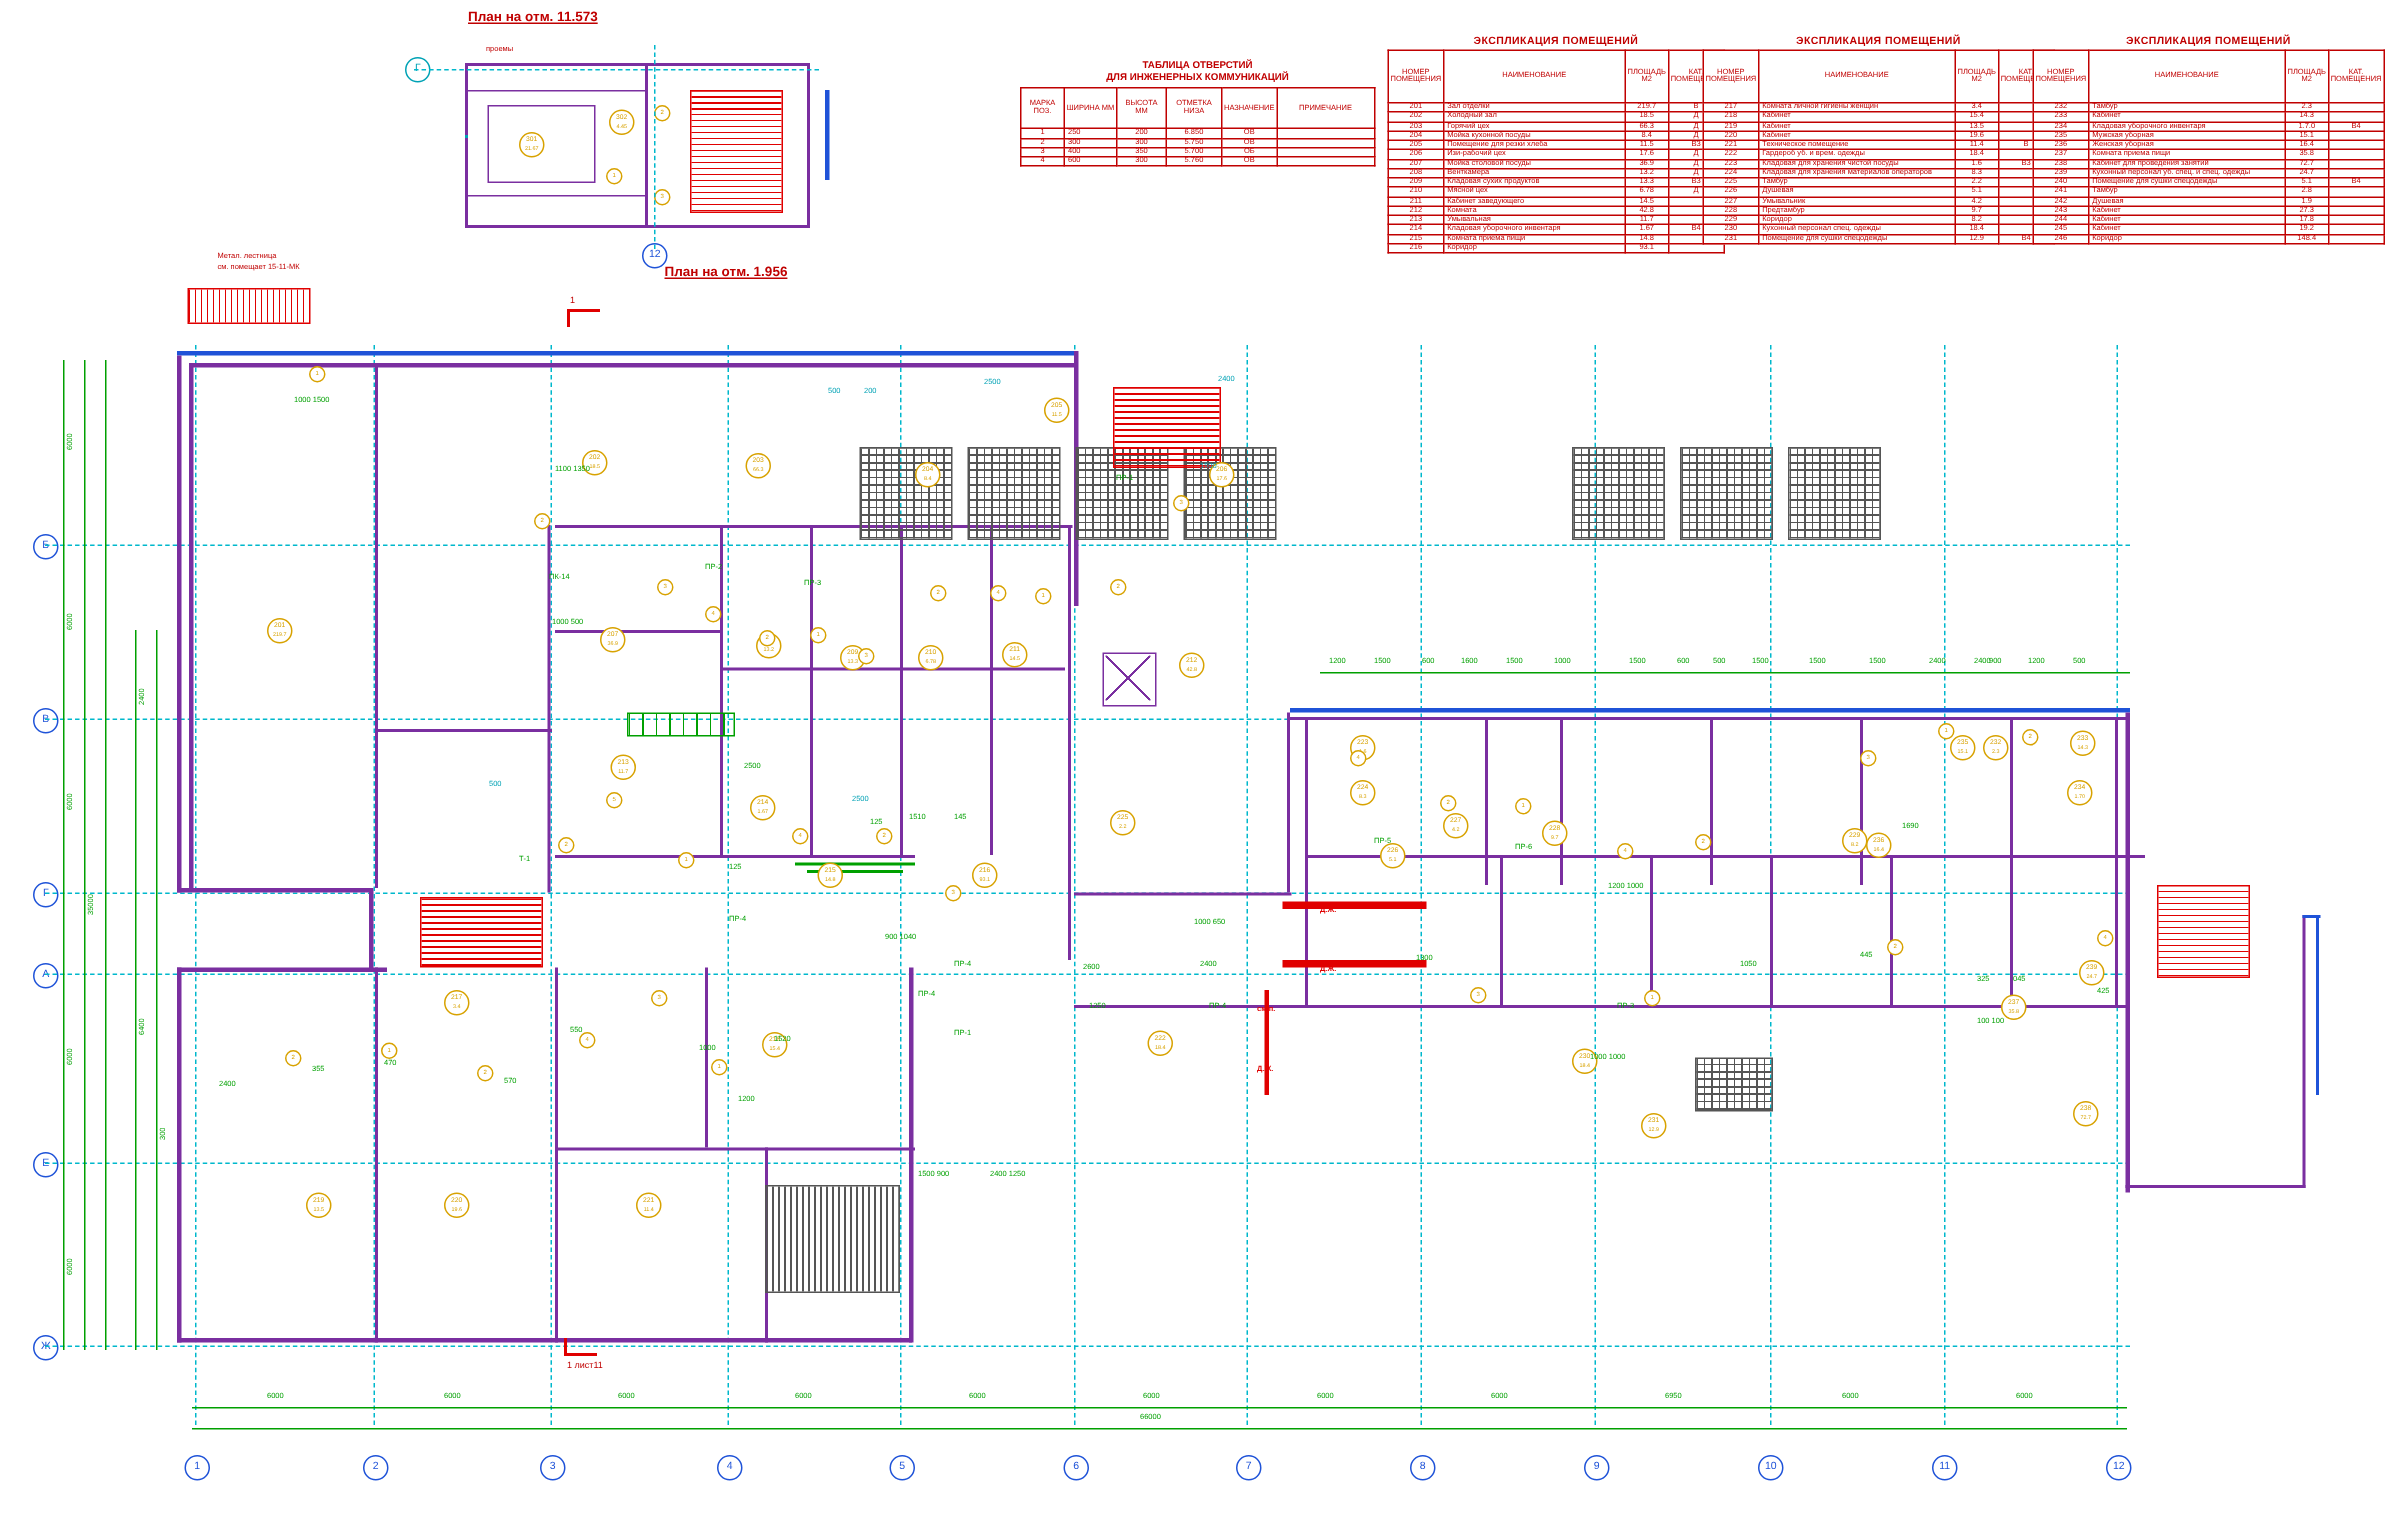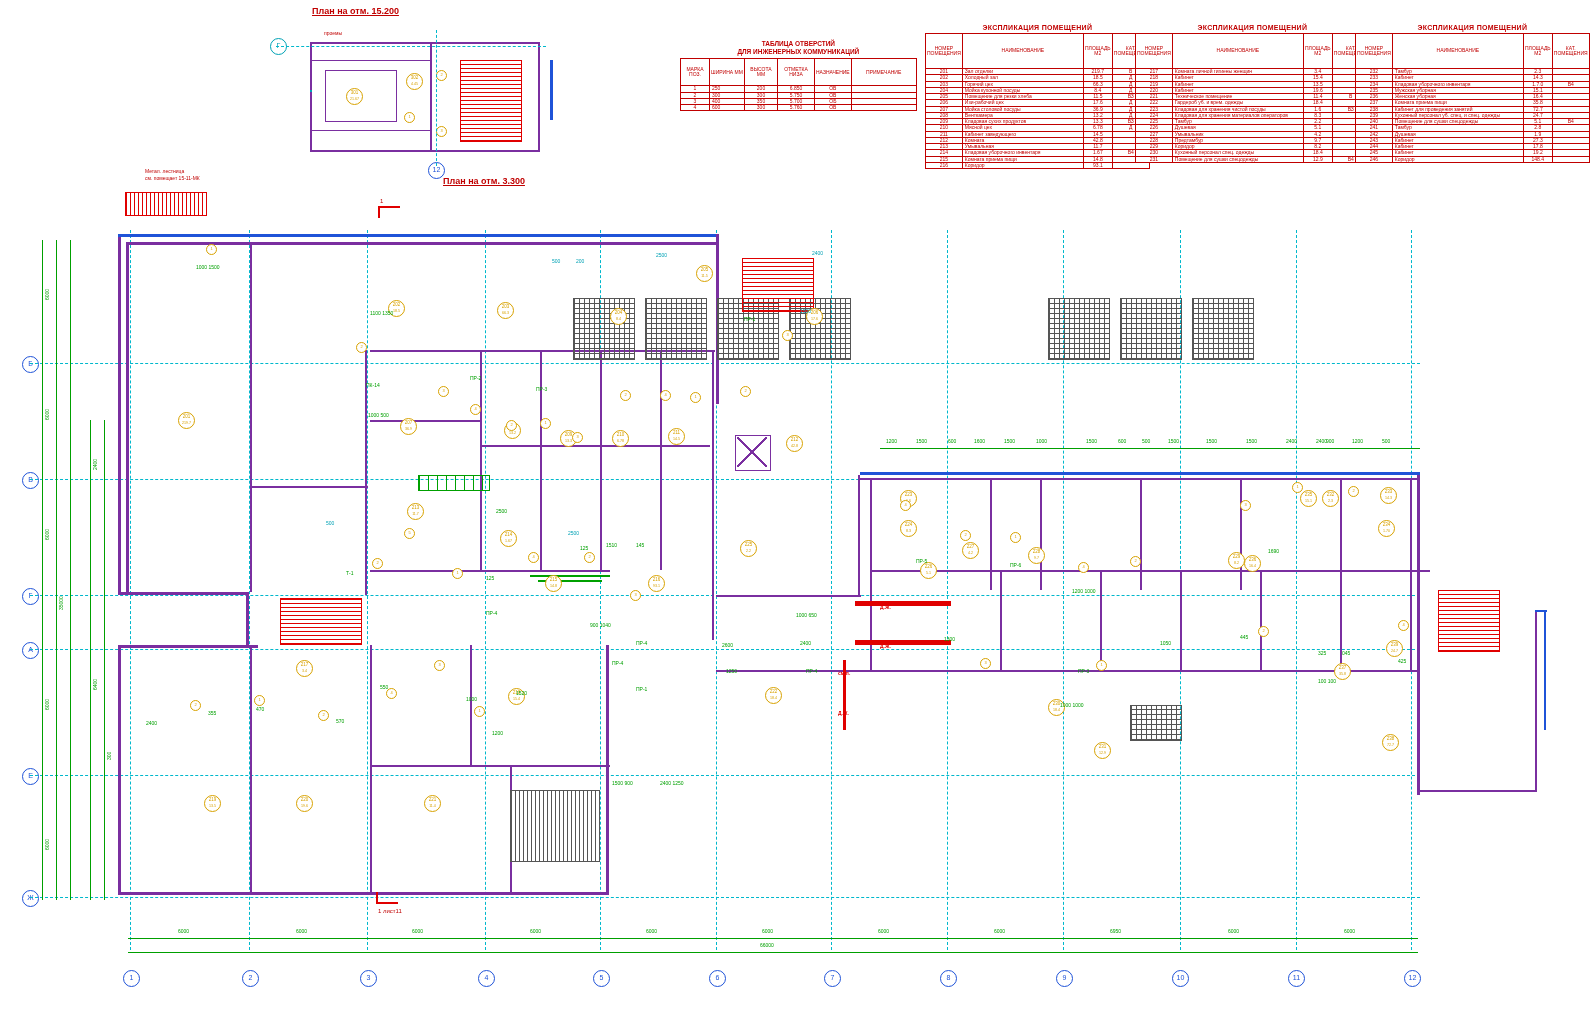--- a/index.html
+++ b/index.html
@@ -64,21 +64,21 @@
   .grid-win{position:absolute;background:
       repeating-linear-gradient(90deg,#555 0 1px,transparent 1px 5px),
       repeating-linear-gradient(0deg,#555 0 1px,transparent 1px 5px);
       border:1px solid #555;}
   .lbl-red{position:absolute;color:#e00000;font-size:5px;font-weight:bold;}
   .lbl-grn{position:absolute;color:#00a000;font-size:5px;}
 </style>
 </head>
 <body>
 
-<div class="abs plan-title" style="left:312px;top:6px;">План на отм. 15.200</div>
+<div class="abs plan-title" style="left:312px;top:6px;">План на отм. 11.573</div>
 
 <div class="abs" style="left:280px;top:30px;width:300px;height:140px;">
 
   <div class="wall" style="left:30px;top:12px;width:230px;height:2px;"></div>
   <div class="wall" style="left:30px;top:12px;width:2px;height:110px;"></div>
   <div class="wall" style="left:258px;top:12px;width:2px;height:110px;"></div>
   <div class="wall" style="left:30px;top:120px;width:230px;height:2px;"></div>
   <div class="wall" style="left:150px;top:12px;width:2px;height:110px;"></div>
   <div class="wall" style="left:32px;top:30px;width:118px;height:1px;"></div>
   <div class="wall" style="left:32px;top:100px;width:118px;height:1px;"></div>
@@ -478,21 +478,21 @@
         <tr>
           <td>246</td>
           <td class="lft">Коридор</td>
           <td>148.4</td>
           <td></td>
         </tr>
       </tbody>
   </table>
 </div>
 
-<div class="abs plan-title" style="left:443px;top:176px;">План на отм. 3.300</div>
+<div class="abs plan-title" style="left:443px;top:176px;">План на отм. 1.956</div>
 
 <div class="abs" style="left:145px;top:168px;color:#c00000;font-size:5px;line-height:1.3;">
   <div>Метал. лестница</div>
   <div>см. помещает 15-11-МК</div>
 </div>
 <div class="stair-h" style="left:125px;top:192px;width:80px;height:22px;"></div>
 
 <div class="abs" style="left:380px;top:198px;color:#c00000;font-size:6px;">1</div>
 <div class="red" style="left:378px;top:206px;width:22px;height:2px;"></div>
 <div class="red" style="left:378px;top:206px;width:2px;height:12px;"></div>

